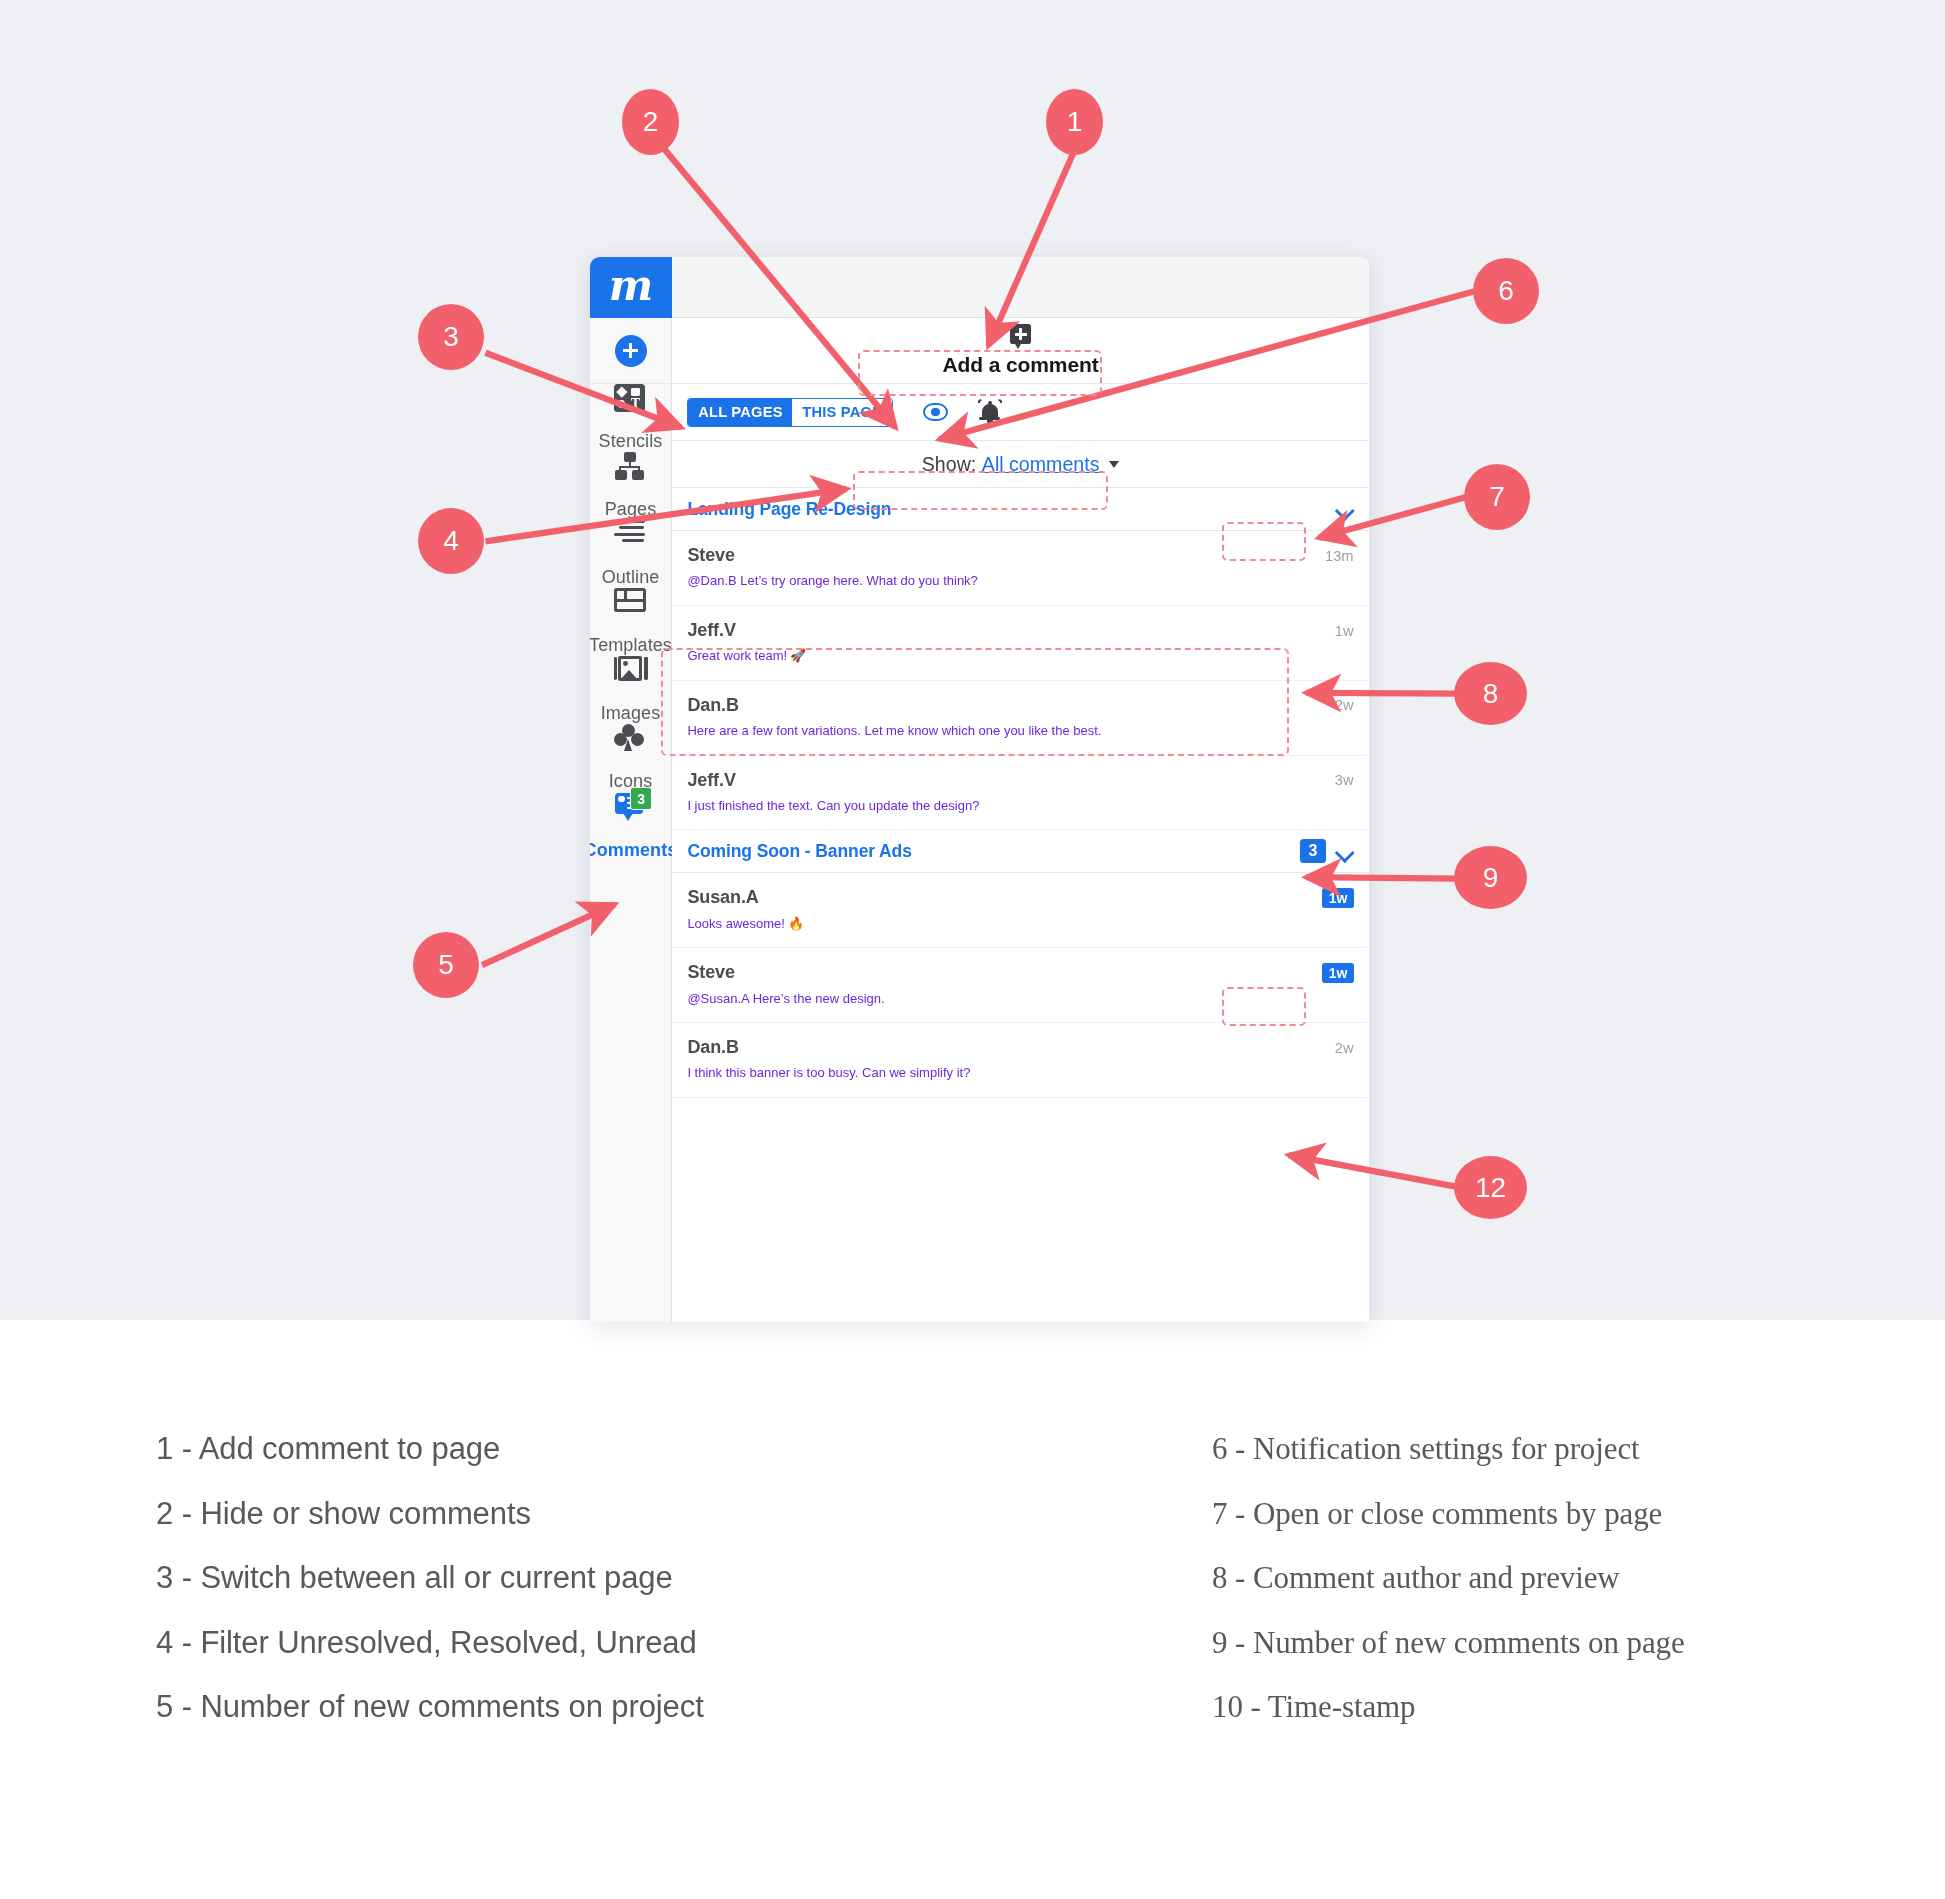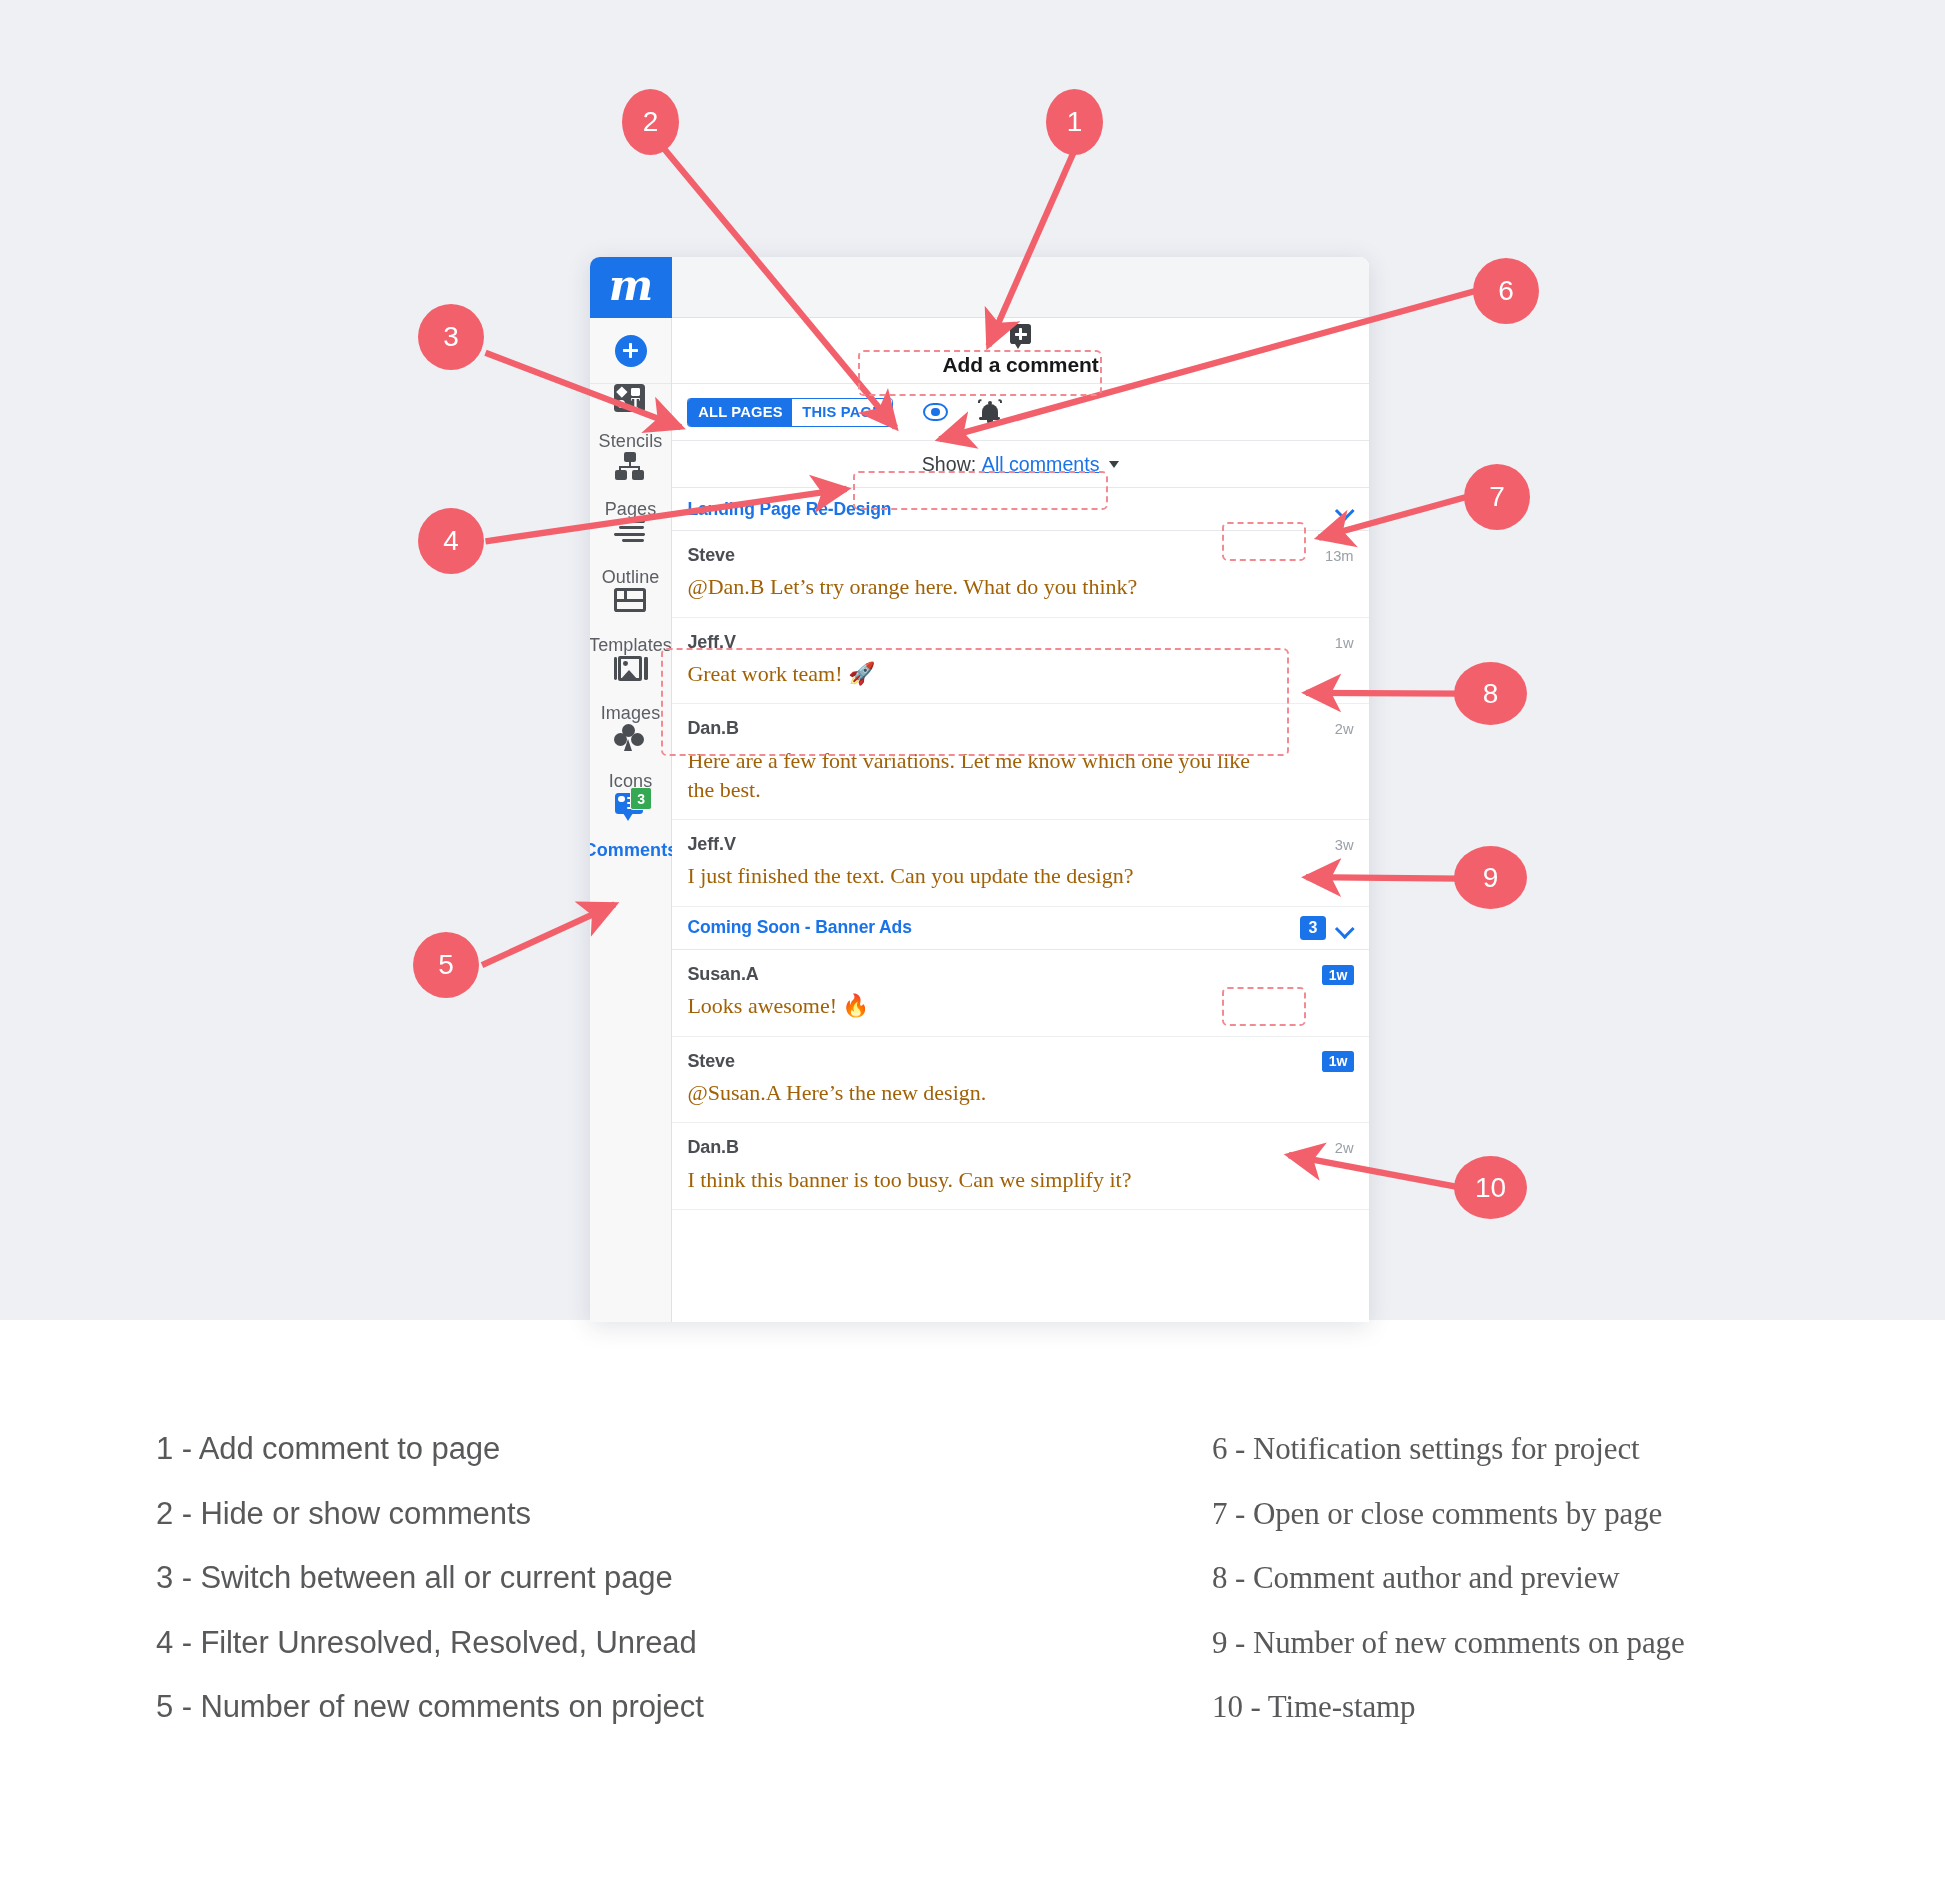--- a/index.html
+++ b/index.html
@@ -260,21 +260,21 @@
     padding: 14px 15.4px 15.4px 15.4px; border-bottom: 0.7px solid #eceef0;
     position: relative;
   }
   .comment-head { display: flex; align-items: flex-start; justify-content: space-between; }
   .comment-author { font-size: 18px; font-weight: 700; color: #4a4d52; letter-spacing: -0.1px; }
   .comment-time { font-size: 14.7px; color: #9aa0a6; padding-top: 2.8px; }
   .comment-time.badge {
     background: #1a73e8; color: #fff; font-weight: 700; border-radius: 2.8px;
     padding: 2.1px 6.3px; font-size: 14px; margin-top: 0.7px;
   }
-  .comment-body { font-size: 22px; color: #a16207; line-height: 1.32; margin-top: 6.3px; max-width: 580px; font-family: Liberation Serif, serif; }
+  .comment-body { font-size: 13px; color: #6d28d9; line-height: 1.32; margin-top: 6.3px; max-width: 580px; }
 
   
   .callout {
     position: absolute;
     background: #f2606b;
     border-radius: 50%;
     display: flex; align-items: center; justify-content: center;
     color: #fff; font-size: 28px; font-weight: 400;
     font-family: "Liberation Sans", sans-serif;
     z-index: 40;
@@ -563,21 +563,21 @@
 <div class="callout" style="left:1464px; top:464px;  width:66px; height:66px;">
     <span>7</span>
   </div>
 <div class="callout" style="left:1454px; top:662px;  width:73px; height:63px;">
     <span>8</span>
   </div>
 <div class="callout" style="left:1454px; top:846px; width:73px; height:63px;">
     <span>9</span>
   </div>
 <div class="callout" style="left:1454px; top:1156px; width:73px; height:63px;">
-    <span>10</span>
+    <span>12</span>
   </div>
 
 <div id="legend">
   <div class="col left">
     <div class="legend-item">1 - Add comment to page</div>
     <div class="legend-item">2 - Hide or show comments</div>
     <div class="legend-item">3 - Switch between all or current page</div>
     <div class="legend-item">4 - Filter Unresolved, Resolved, Unread</div>
     <div class="legend-item">5 - Number of new comments on project</div>
   </div>

